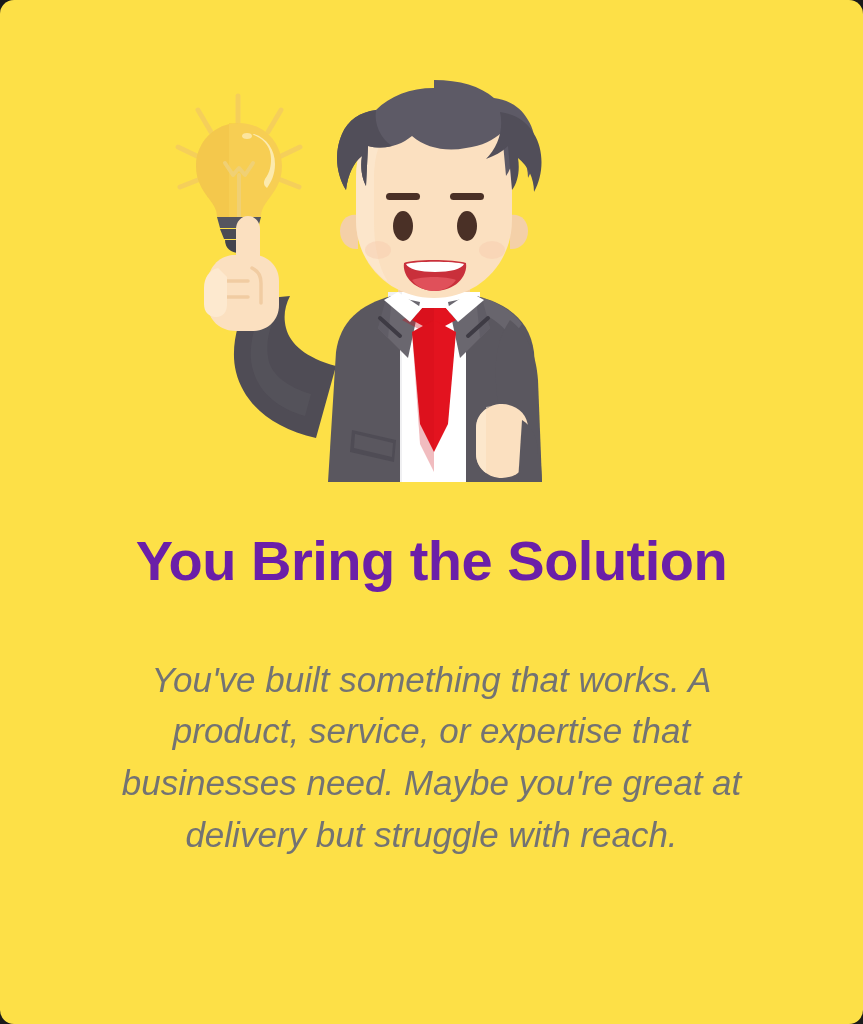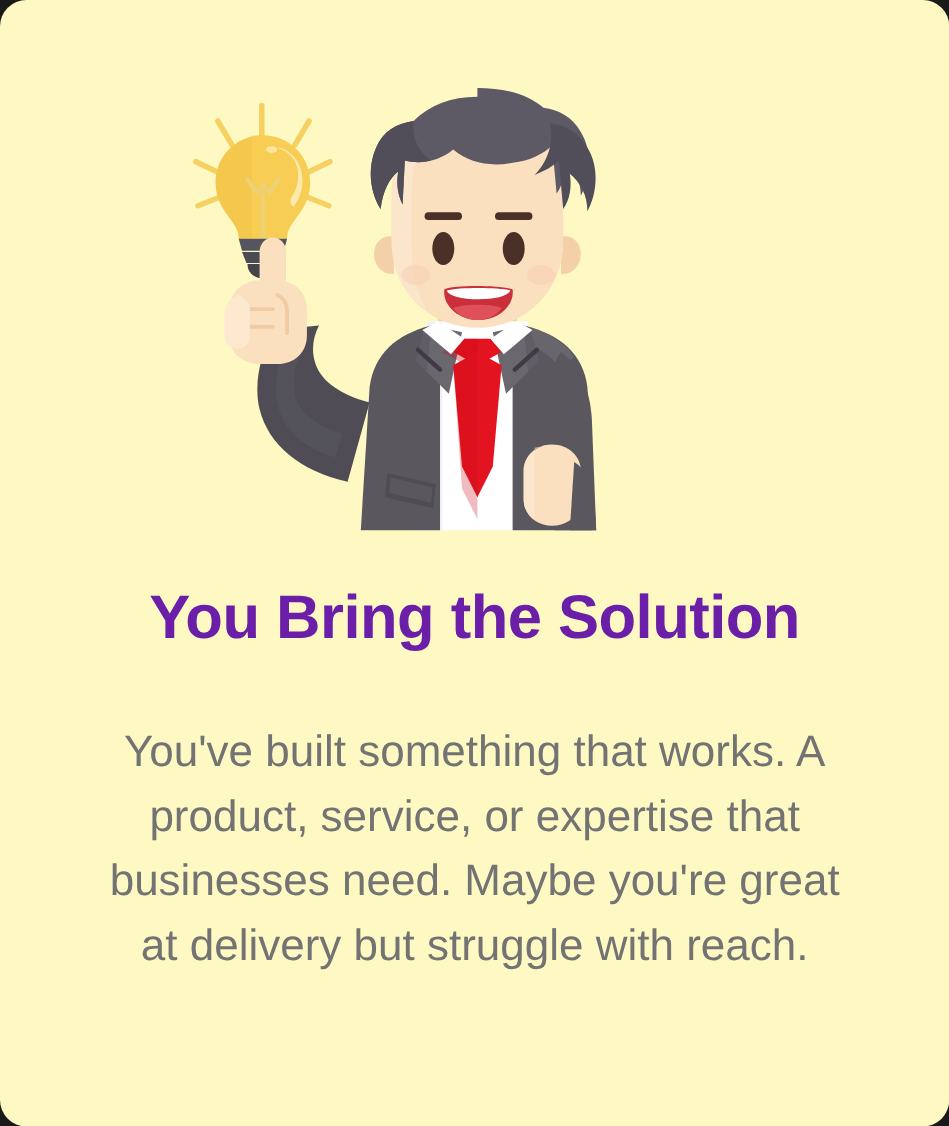--- a/index.html
+++ b/index.html
@@ -11,22 +11,22 @@
     width: 863px;
     height: 1024px;
     overflow: hidden;
     font-family: "Liberation Sans", sans-serif;
   }
 
   .card {
     position: relative;
     width: 863px;
     height: 1024px;
-    background: #fef9c3;
-    border-radius: 24px;
+    background: #fde047;
+    border-radius: 14px;
     box-sizing: border-box;
     overflow: hidden;
     display: flex;
     flex-direction: column;
     align-items: center;
   }
 
   
   .illustration {
     position: relative;
@@ -57,23 +57,24 @@
     letter-spacing: -0.5px;
     color: #6B1FA8;
     white-space: nowrap;
   }
 
   .body-copy {
     margin: 62px auto 0 auto;
     max-width: 690px;
     font-family: "Liberation Sans", sans-serif;
     font-weight: 400;
-    font-size: 40px;
+    font-size: 35px;
     line-height: 1.48;
     color: #737373;
+    font-style: italic;
   }
 </style>
 </head>
 <body>
 
 <div class="card">
 
   <div class="illustration">
     <svg viewBox="0 0 863 500" xmlns="http://www.w3.org/2000/svg" aria-hidden="true">
 

